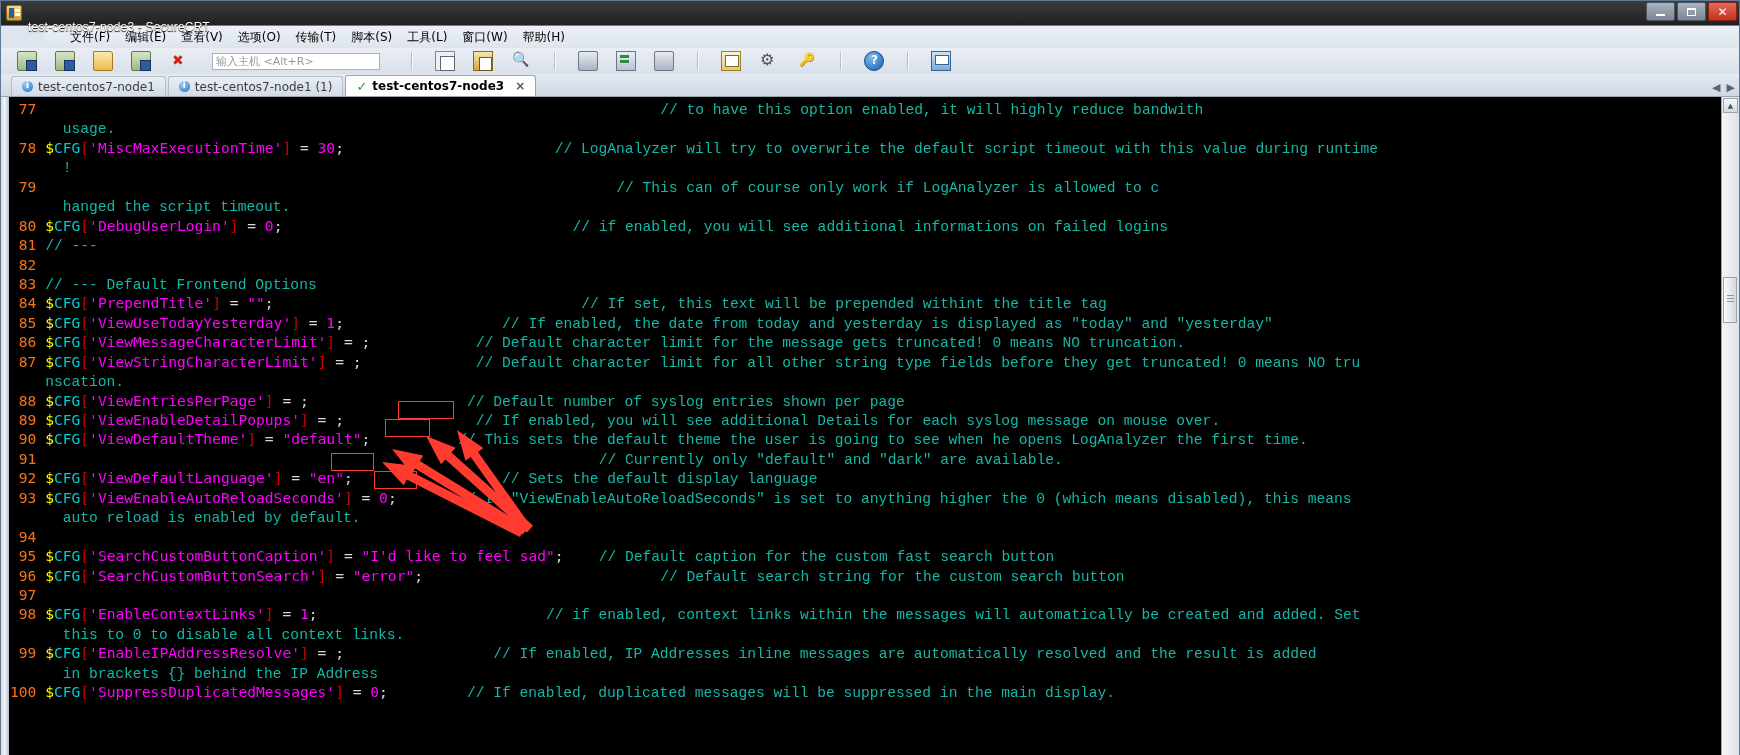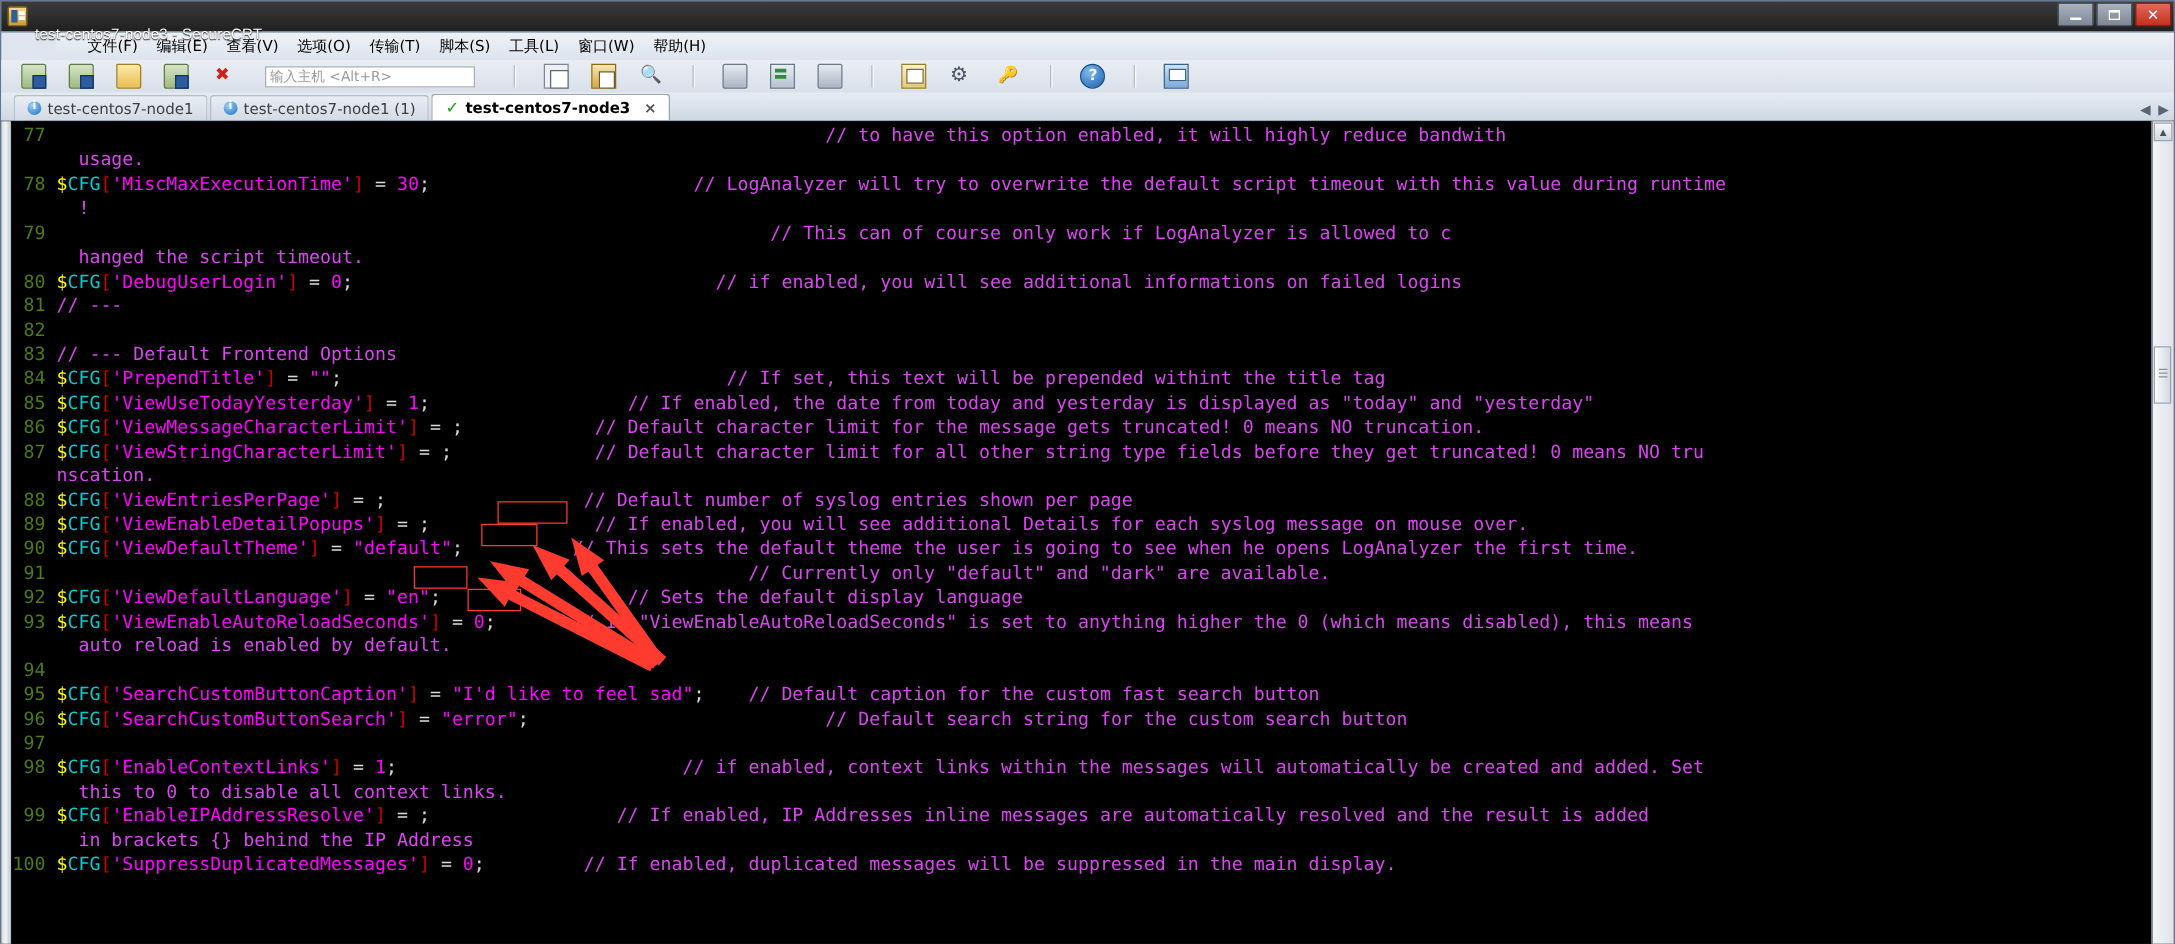--- a/index.html
+++ b/index.html
@@ -158,28 +158,28 @@
     flex:1 1 auto;position:relative;overflow:hidden;
     background:#000;
     font-family:"DejaVu Sans Mono","Liberation Mono",monospace;
     font-size:14.6px;
     line-height:19.45px;
     letter-spacing:0px;
     padding-top:2px;
     white-space:pre;
   }
   .term .row{height:19.45px;white-space:pre;}
-  .ln{color:#4d7c0f;}           
+  .ln{color:#f97316;}           
   .var{color:#ffff00;}          
   .nm{color:#00cccc;text-align:right;}           
   .br{color:#cc0000;}           
   .str{color:#ff00ff;}          
   .op{color:#d8d8d8;}           
   .num{color:#ff00ff;}          
-  .cmt{color:#d946ef;}          
+  .cmt{color:#14b8a6;font-family:Liberation Mono, monospace;}          
   .dstr{color:#ff00ff;}
 
   
   .vscroll{
     width:17px;flex:0 0 17px;
     background:linear-gradient(90deg,#f2f4f7,#dfe3e9);
     border-left:1px solid #9aa5b2;
     display:flex;flex-direction:column;align-items:center;
     position:relative;
   }

